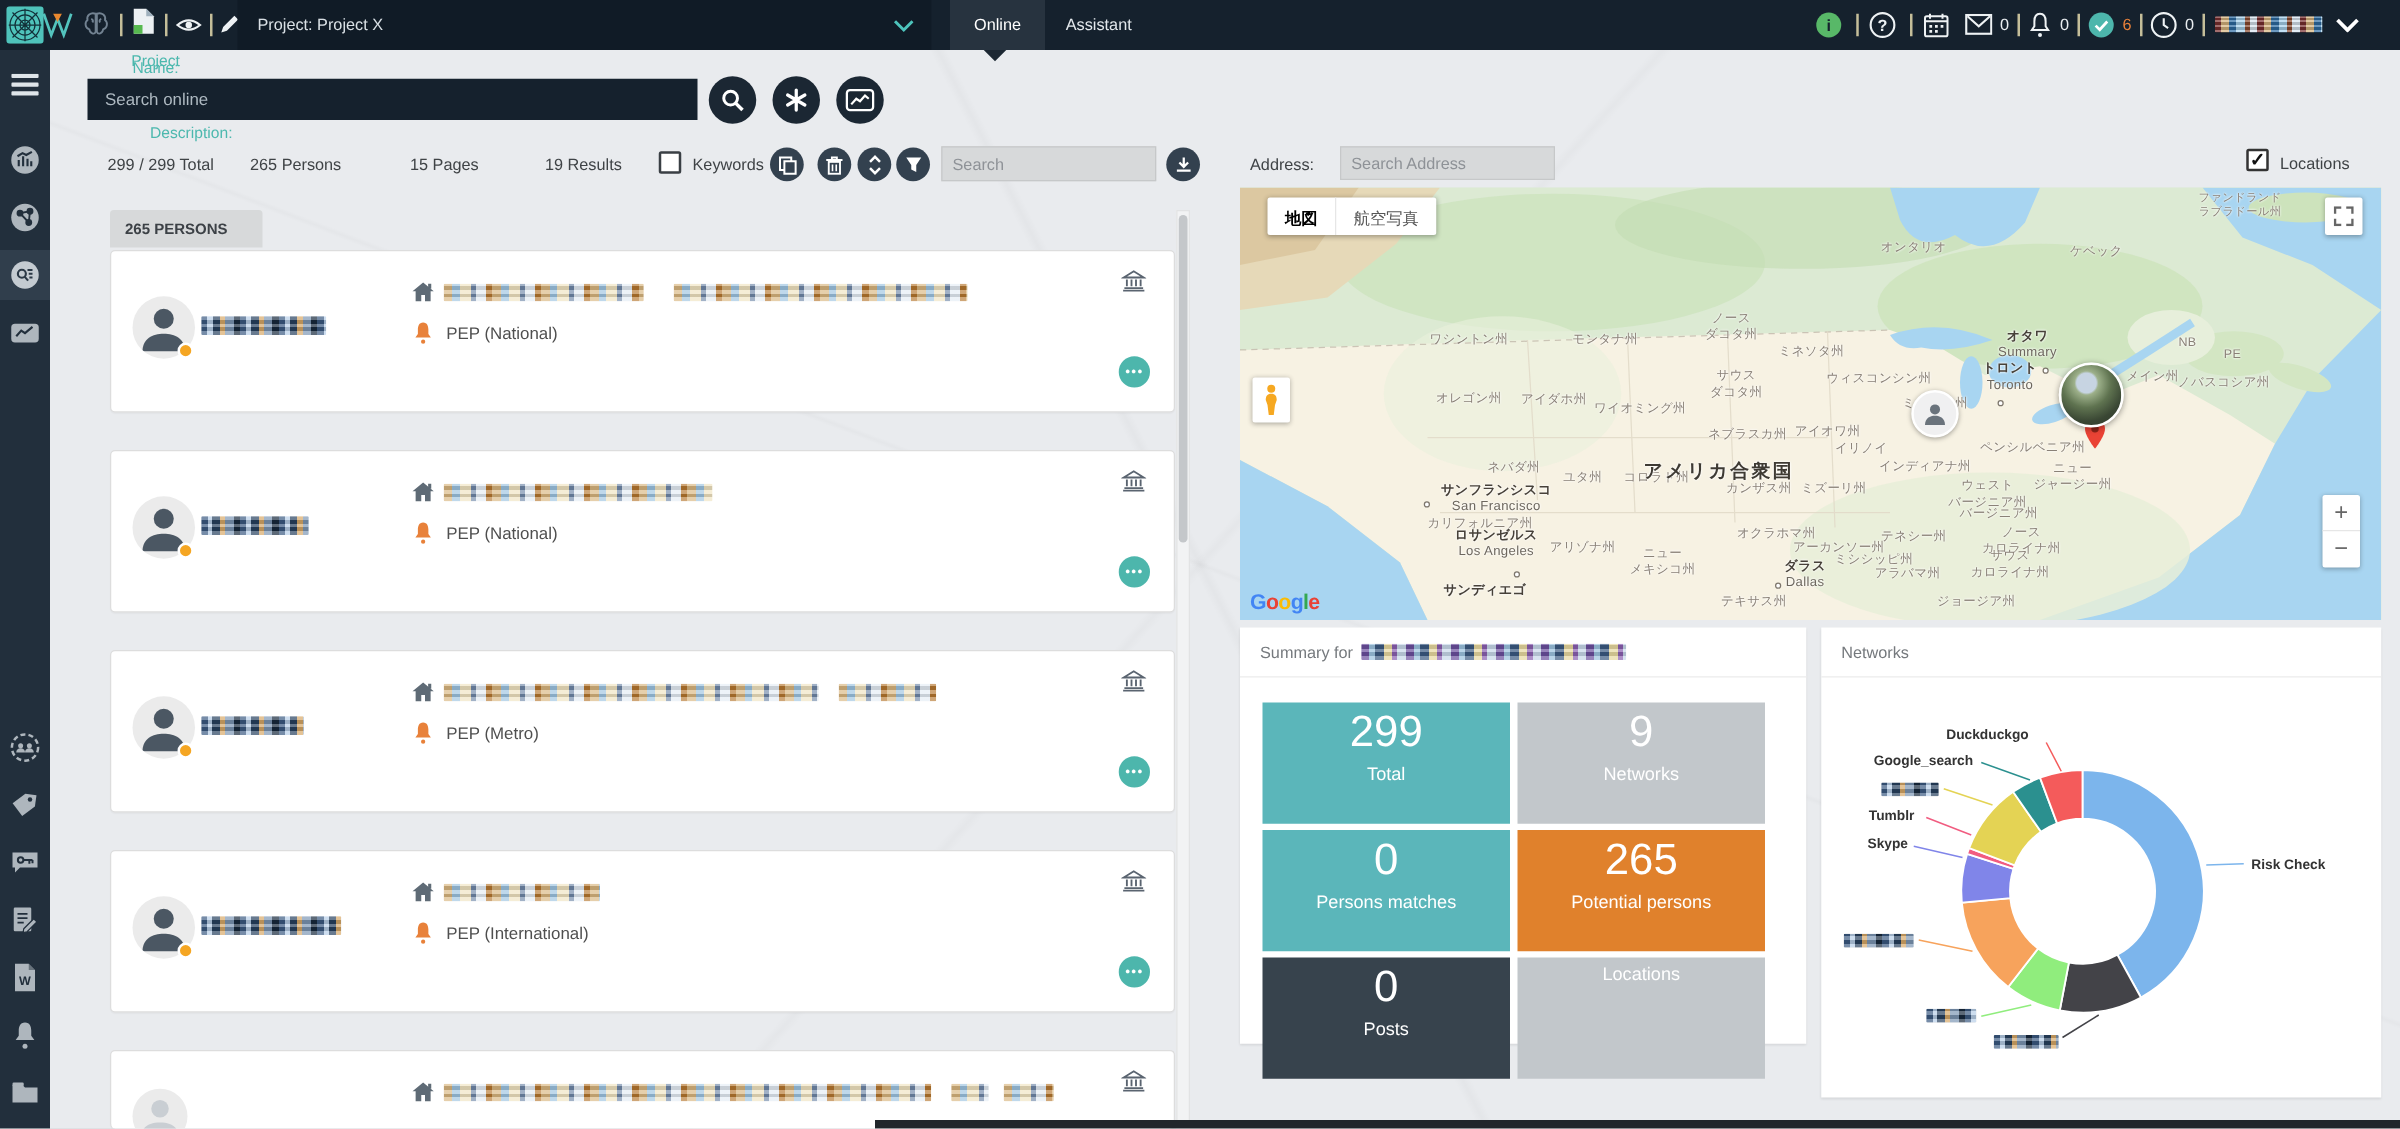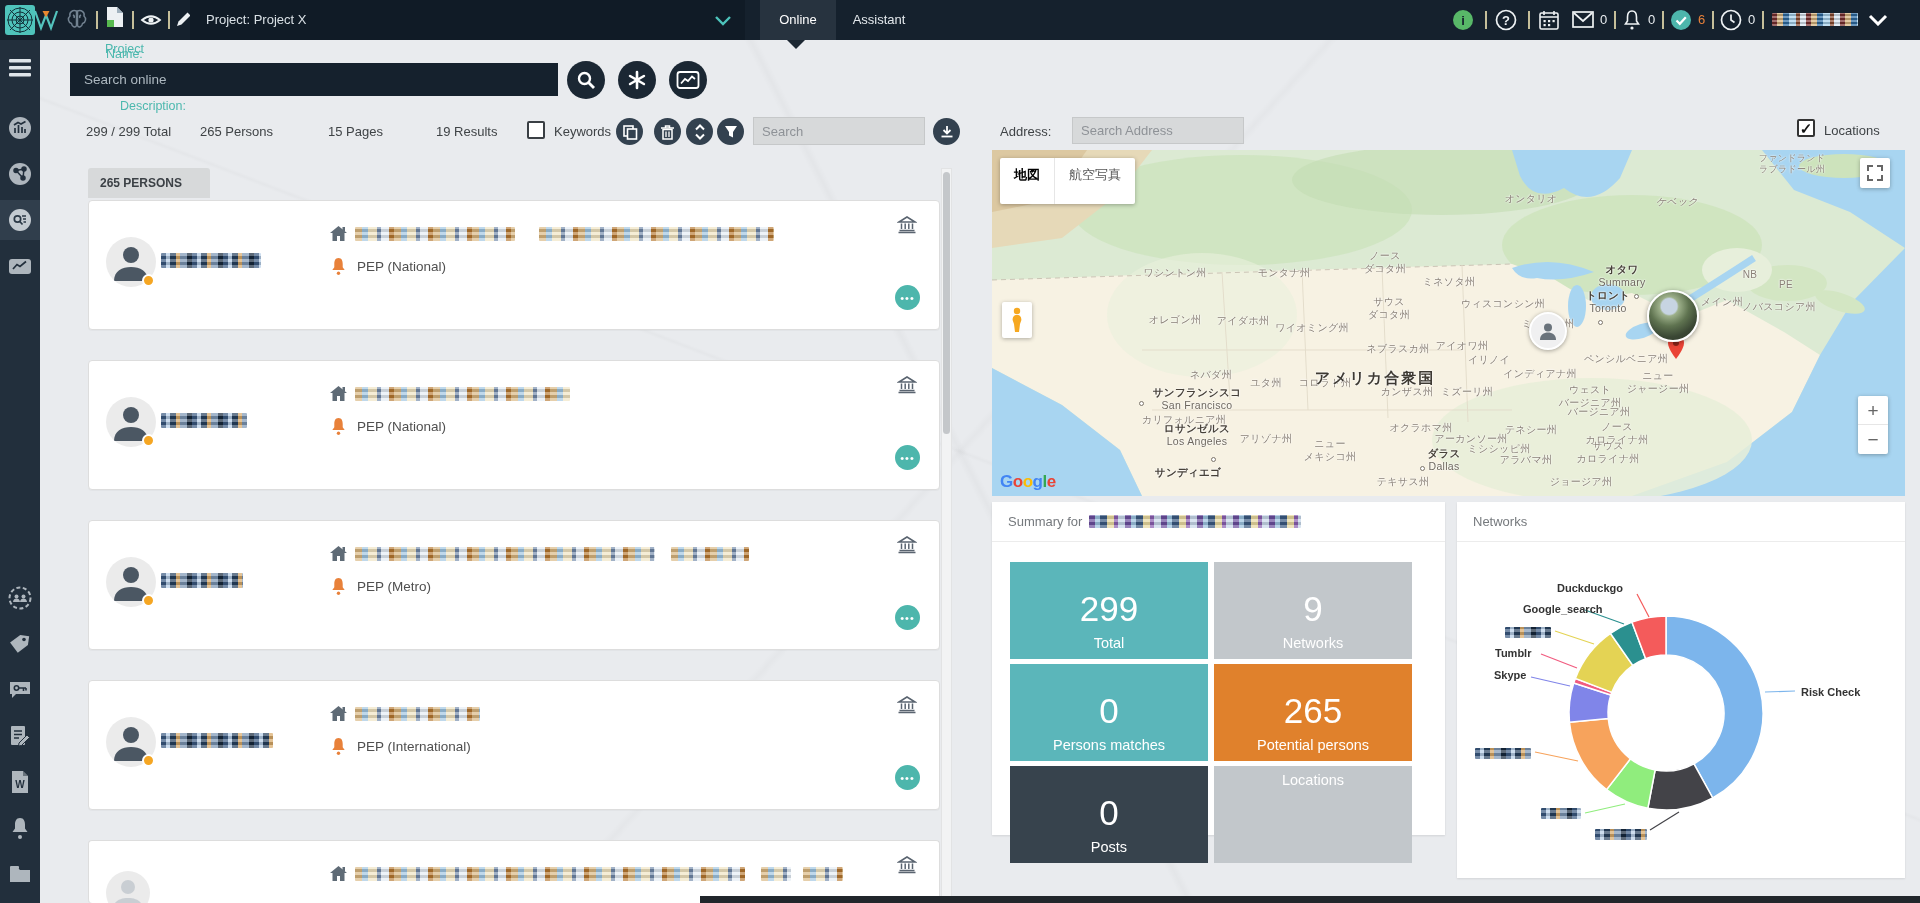--- a/index.html
+++ b/index.html
@@ -61,32 +61,32 @@
   #addr-input::placeholder{color:#8e9297;}
   #loc-box{position:absolute;left:1797px;top:119px;width:18px;height:18px;background:#fff;border:2px solid #333;border-radius:2px;cursor:pointer;color:#111;font-size:15px;line-height:15px;text-align:center;font-weight:bold;}
   #map{position:absolute;left:992px;top:150px;width:913px;height:346px;overflow:hidden;background:#dcead3;}
   .mlabel{position:absolute;transform:translate(-50%,-50%);font-size:10px;color:#8a8177;white-space:pre-line;text-align:center;letter-spacing:.3px;text-shadow:0 0 2px #fff,0 0 2px #fff;line-height:1.25;}
   .mlabel.city{color:#474139;font-weight:bold;font-size:10.5px;}
   .mlabel.city .en{display:block;font-weight:normal;color:#6d675e;}
   .mlabel.country{font-size:15px;font-weight:bold;color:#3e3a33;letter-spacing:2px;}
   .mlabel.small{font-size:9px;}
   .mdot{position:absolute;width:5px;height:5px;border-radius:50%;background:#fff;border:1.5px solid #7d766c;}
   .mapctl{position:absolute;background:#fff;box-shadow:0 1px 4px rgba(0,0,0,.3);border-radius:2px;}
-  #maptype{left:8px;top:8px;height:46px;display:flex;cursor:pointer;}
+  #maptype{left:22px;top:8px;height:30px;display:flex;cursor:pointer;}
   #maptype .mt{padding:0 14px;line-height:34px;font-size:13px;color:#565656;}
   #maptype .mt.sel{font-weight:bold;color:#000;}
   #zoomctl{left:866px;top:246px;width:30px;height:58px;}
   #zoomctl div{height:29px;text-align:center;font-size:19px;color:#666;line-height:29px;cursor:pointer;}
   #zoomctl div:first-child{border-bottom:1px solid #e6e6e6;}
   #glogo{position:absolute;left:8px;bottom:4px;font-size:17px;font-weight:bold;letter-spacing:-.5px;}
   .panel{position:absolute;background:#fff;box-shadow:0 1px 2px rgba(0,0,0,.10);}
   .ptitle{position:absolute;left:16px;top:12px;font-size:13px;color:#75797d;}
   .pthead{position:absolute;left:0;top:0;right:0;height:40px;border-bottom:1px solid #ececec;}
   .tile{position:absolute;width:198px;height:97px;color:#fff;text-align:center;}
-  .tile .v{font-size:35px;font-weight:normal;margin-top:27px;}
+  .tile .v{font-size:35px;font-weight:normal;margin-top:4px;}
   .tile .l{font-size:14.5px;margin-top:6px;}
   .t-teal{background:#5bb6ba;} .t-gray{background:#c2c7cb;} .t-orange{background:#e0812c;} .t-dark{background:#37434d;}
   .nlab{position:absolute;font-size:11px;font-weight:bold;color:#333;white-space:nowrap;}
   #bottombar{position:absolute;left:700px;top:896px;width:1220px;height:7px;background:#21262b;z-index:50;}
   input{outline:none;}
 </style>
 </head>
 <body>
 
 <div id="app">
@@ -536,21 +536,21 @@
     <ellipse cx="600" cy="290" rx="160" ry="62" fill="#e7efd8" opacity=".85"></ellipse>
     <ellipse cx="210" cy="165" rx="95" ry="62" fill="#e9f0dc" opacity=".6"></ellipse>
     <path d="M0,130 L520,114" stroke="#c2b9ab" stroke-width="1" stroke-dasharray="5 4" opacity=".8"></path>
     <g stroke="#e2dbc9" stroke-width="1" opacity=".9">
       <path d="M230,122 L238,250 M310,120 L316,260 M390,117 L396,268 M470,115 L476,272"></path>
       <path d="M150,200 H470 M160,260 H520"></path>
     </g>
   </svg>
   <div id="map-labels" class="abs" style="left:0;top:0;width:913px;height:346px">
         <div class="mlabel region" style="left: 539px; top: 49px;">オンタリオ</div>
-        <div class="mlabel region" style="left: 685px; top: 52px; font-style: italic;">ケベック</div>
+        <div class="mlabel region" style="left: 685px; top: 52px;">ケベック</div>
         <div class="mlabel region small" style="left: 800px; top: 14px;">ファンドランド
 ラブラドール州</div>
         <div class="mlabel region" style="left: 183px; top: 123px;">ワシントン州</div>
         <div class="mlabel region" style="left: 292px; top: 123px;">モンタナ州</div>
         <div class="mlabel region" style="left: 393px; top: 112px;">ノース
 ダコタ州</div>
         <div class="mlabel region" style="left: 457px; top: 132px;">ミネソタ州</div>
         <div class="mlabel region" style="left: 397px; top: 158px;">サウス
 ダコタ州</div>
         <div class="mlabel region" style="left: 511px; top: 154px;">ウィスコンシン州</div>
@@ -696,21 +696,21 @@
           <path d="M98,89 L137,102" stroke="#e4d354" stroke-width="1.2" fill="none"></path>
           <path d="M84,112 L120,126" stroke="#f15c80" stroke-width="1.2" fill="none"></path>
           <path d="M74,135 L113,144" stroke="#8085e9" stroke-width="1.2" fill="none"></path>
           <path d="M78,210 L121,219" stroke="#f7a35c" stroke-width="1.2" fill="none"></path>
           <path d="M128,271 L168,262" stroke="#90ed7d" stroke-width="1.2" fill="none"></path>
           <path d="M193,288 L222,270" stroke="#434348" stroke-width="1.2" fill="none"></path>
           <path d="M308,150 L338,149" stroke="#7cb5ec" stroke-width="1.2" fill="none"></path>
         </svg>
     <div id="net-labels" class="abs" style="left:0;top:0;width:448px;height:336px">
           <div class="nlab" style="left: 100px; top: 40px;">Duckduckgo</div>
-          <div class="nlab" style="left: 42px; top: 61px; margin-left: 24px;">Google_search</div>
+          <div class="nlab" style="left: 42px; top: 61px;">Google_search</div>
           <div class="nlab" style="left: 48px; top: 83px;"><span class="rx rxn" style="width: 46px; height: 11px;"></span></div>
           <div class="nlab" style="left: 38px; top: 105px;">Tumblr</div>
           <div class="nlab" style="left: 37px; top: 127px;">Skype</div>
           <div class="nlab" style="left: 18px; top: 204px;"><span class="rx rxn" style="width: 56px; height: 11px;"></span></div>
           <div class="nlab" style="left: 84px; top: 264px;"><span class="rx rxn" style="width: 40px; height: 11px;"></span></div>
           <div class="nlab" style="left: 138px; top: 285px;"><span class="rx rxn" style="width: 52px; height: 11px;"></span></div>
           <div class="nlab" style="left: 344px; top: 144px;">Risk Check</div>
         </div>
   </div>
 </div>

